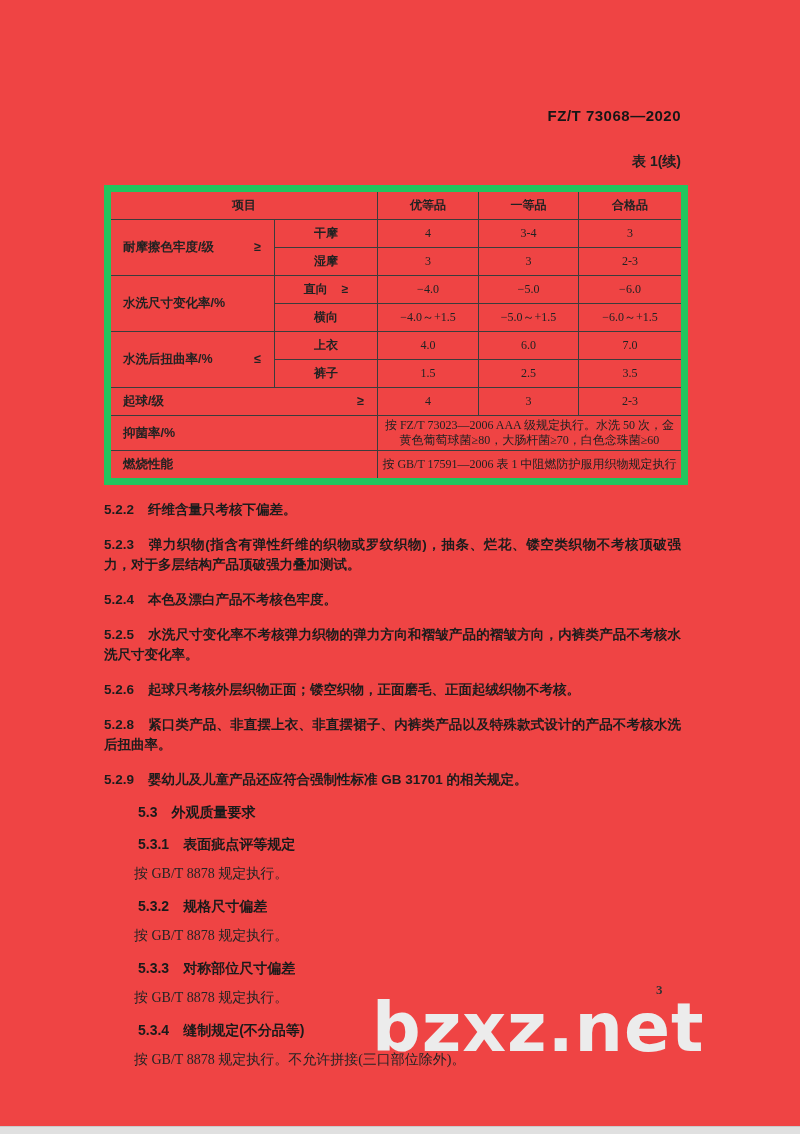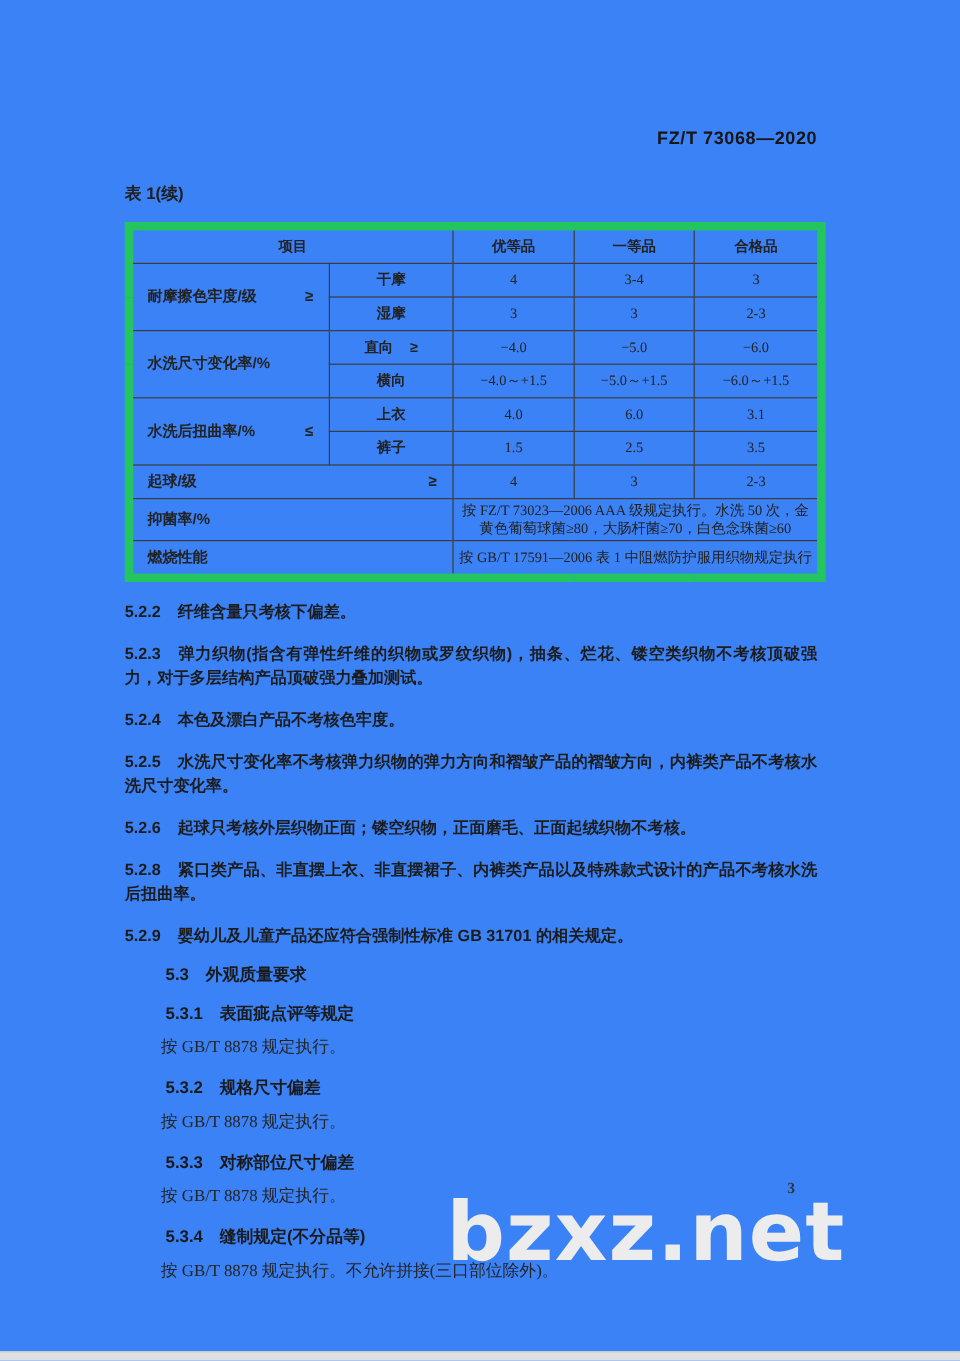--- a/index.html
+++ b/index.html
@@ -1,31 +1,31 @@
 <!DOCTYPE html>
 <html><head>
 <meta charset="utf-8">
 <style>
   html,body { margin:0; padding:0; background:#ffffff; }
   .page {
     position:relative; width:800px; height:1134px;
-    background:#3b82f6; overflow:hidden;
+    background:#ef4444; overflow:hidden;
     color:#1f1f1f;
     font-family:"Liberation Serif","DejaVu Serif",serif;
   }
   .content { position:absolute; left:104px; top:0; width:577px; }
 
   .doc-number {
     margin-top:108px; text-align:right;
     font-family:"Liberation Sans","DejaVu Sans",sans-serif;
     font-weight:bold; font-size:15px; letter-spacing:0.5px;
     line-height:16px; color:#161616;
   }
   .table-title {
-    margin-top:28px; text-align:left;
+    margin-top:28px; text-align:right;
     font-family:"Liberation Sans","DejaVu Sans",sans-serif;
     font-weight:bold; font-size:14px; line-height:18px;
   }
 
   table.req {
     margin-top:15px; width:577px; border-collapse:collapse;
     table-layout:fixed; border:7px solid #22c55e;
   }
   table.req td {
     border:1px solid #3c3c3c; text-align:center; vertical-align:middle;
@@ -155,21 +155,21 @@
         <tr>
           <td class="lbl" rowspan="2">
             <div class="lf">
               <span>水洗后扭曲率/%</span>
               <span>≤</span>
             </div>
           </td>
           <td class="sub">上衣</td>
           <td>4.0</td>
           <td>6.0</td>
-          <td>3.1</td>
+          <td>7.0</td>
         </tr>
         <tr>
           <td class="sub">裤子</td>
           <td>1.5</td>
           <td>2.5</td>
           <td>3.5</td>
         </tr>
 
         <tr>
           <td class="lbl" colspan="2">

